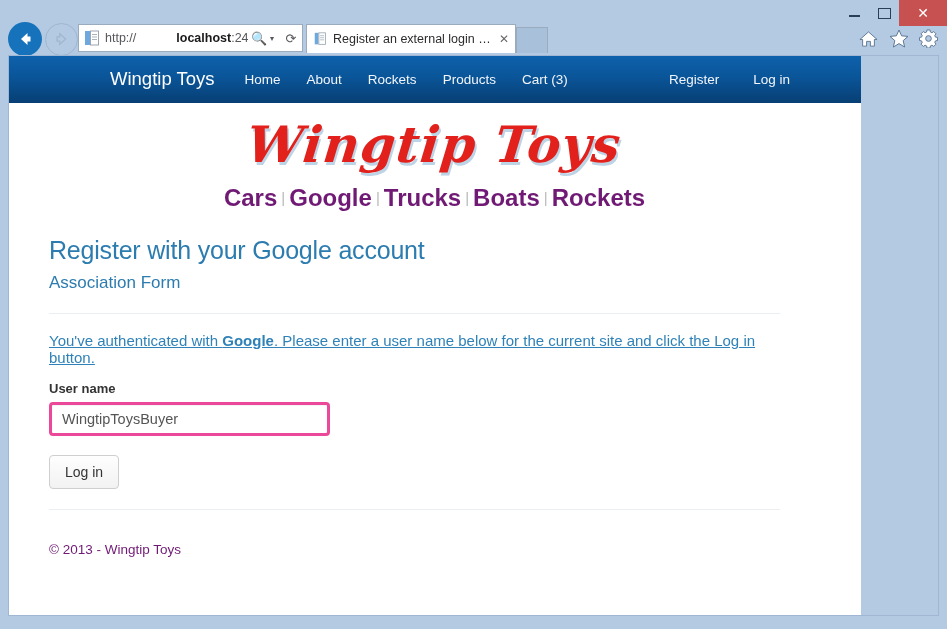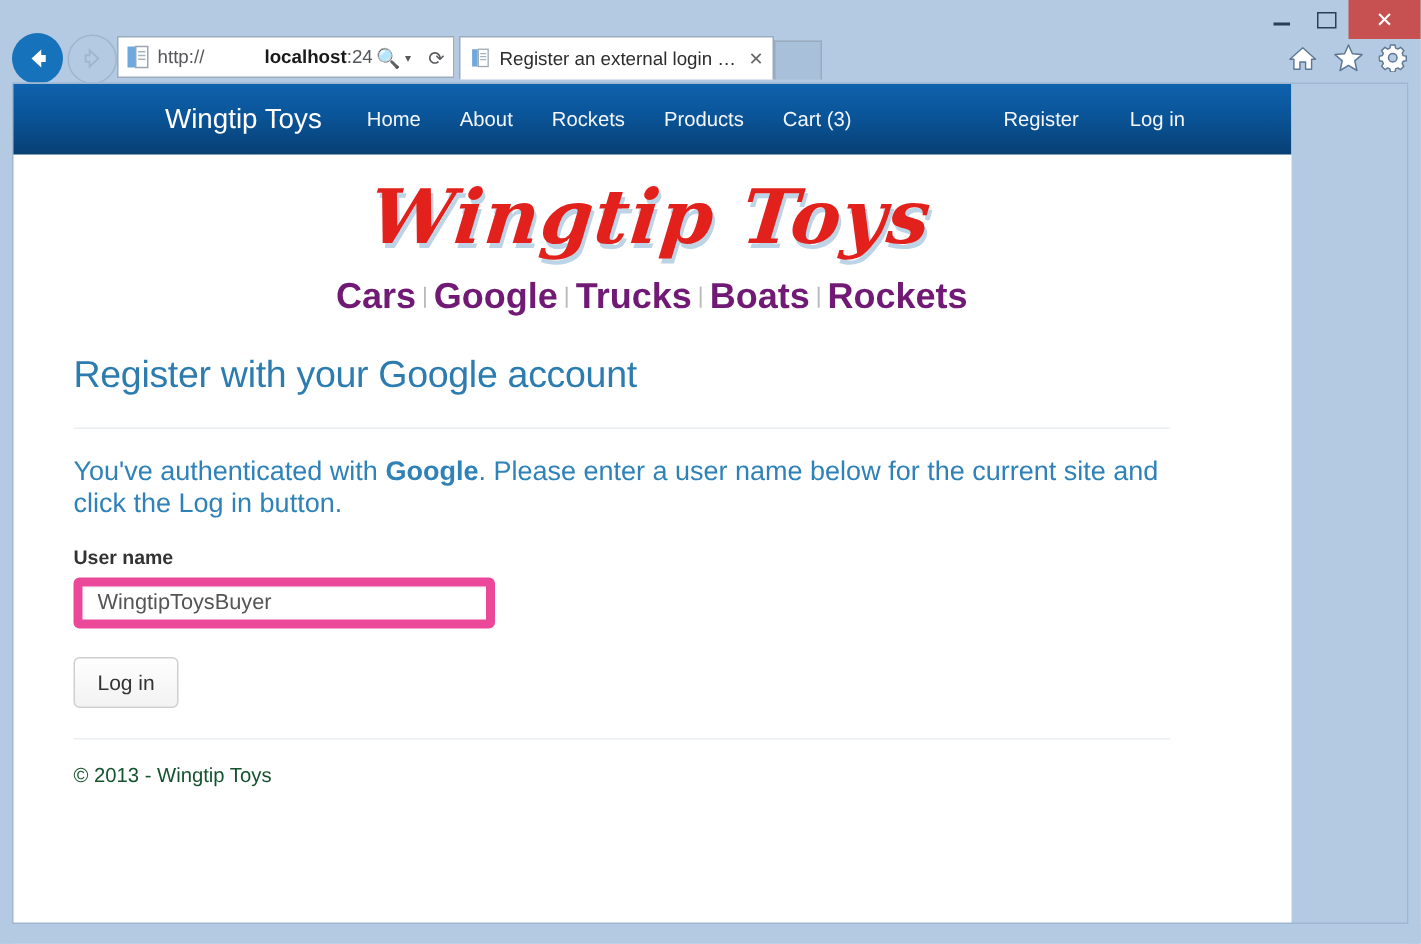--- a/index.html
+++ b/index.html
@@ -125,43 +125,43 @@
   #content { padding-left:41px; padding-right:81px; }
   #page-title {
     color:#2c7cb0; font-size:25px; font-weight:normal; margin:24px 0 0 0;
     letter-spacing:-0.2px;
   }
   #page-sub {
     color:#2c7cb0; font-size:17px; font-weight:normal; margin:8px 0 0 0;
   }
   hr.rule { border:none; border-top:1px solid #eceff1; margin:20px 0 0 0; }
   #auth-msg {
-    color:#2f82b8; font-size:18px; margin-top:18px;
+    color:#2f82b8; font-size:15px; margin-top:18px;text-decoration:underline;
   }
   #auth-msg b { font-weight:bold; color:#2f82b8; }
 
   .form-label {
     display:block; font-size:13px; font-weight:bold; color:#333;
     margin-bottom:6px;
   }
   #username-input {
     width:281px; height:34px; box-sizing:border-box;
-    border:6px solid #ec4899; border-radius:4px;
+    border:3px solid #ec4899; border-radius:4px;
     padding:0 10px; font-size:14.5px; color:#555;
     font-family:"Liberation Sans", sans-serif; background:#fff;
     box-shadow: inset 0 1px 1px rgba(0,0,0,.05);
   }
   #login-button {
     margin-top:19px; height:34px; padding:0 15px;
     border:1px solid #cfcfcf; border-radius:4px;
     background:linear-gradient(to bottom,#fefefe 0%, #f2f2f2 100%);
     font-size:14px; color:#333; font-family:"Liberation Sans", sans-serif;
     cursor:pointer;
   }
-  #footer-text { font-size:13.5px; color:#14532d; margin-top:16px; }
+  #footer-text { font-size:13.5px; color:#701a75; margin-top:32px; }
 
   
   #frame-bottom {
     position:absolute; left:0; bottom:0; width:947px; height:13px; background:#b4cae2;
   }
   #frame-left { position:absolute; left:0; top:55px; width:8px; height:574px; background:#b4cae2;}
   #frame-right{ position:absolute; right:0; top:55px; width:8px; height:574px; background:#b4cae2;}
   #viewport-border {
     position:absolute; left:8px; top:55px; width:931px; height:561px;
     border:1px solid #9fb7d2; box-sizing:border-box; pointer-events:none;
@@ -270,20 +270,21 @@
     <div id="logo-wrap">
       <span id="logo-text">Wingtip Toys</span>
     </div>
 
     <div id="cats">
       <a>Cars</a><span class="sep">|</span><a>Google</a><span class="sep">|</span><a>Trucks</a><span class="sep">|</span><a>Boats</a><span class="sep">|</span><a>Rockets</a>
     </div>
 
     <div id="content">
       <h1 id="page-title">Register with your Google account</h1>
+      <h2 id="page-sub">Association Form</h2>
 
       <hr class="rule">
 
       <p id="auth-msg"><span>You've authenticated with </span><b>Google</b><span>. Please enter a user name below for the current site and click the Log in button.</span></p>
 
       <form>
         <label class="form-label" for="username-input">User name</label>
         <input id="username-input" type="text" value="WingtipToysBuyer" style="">
         <br>
         <button id="login-button">Log in</button>

